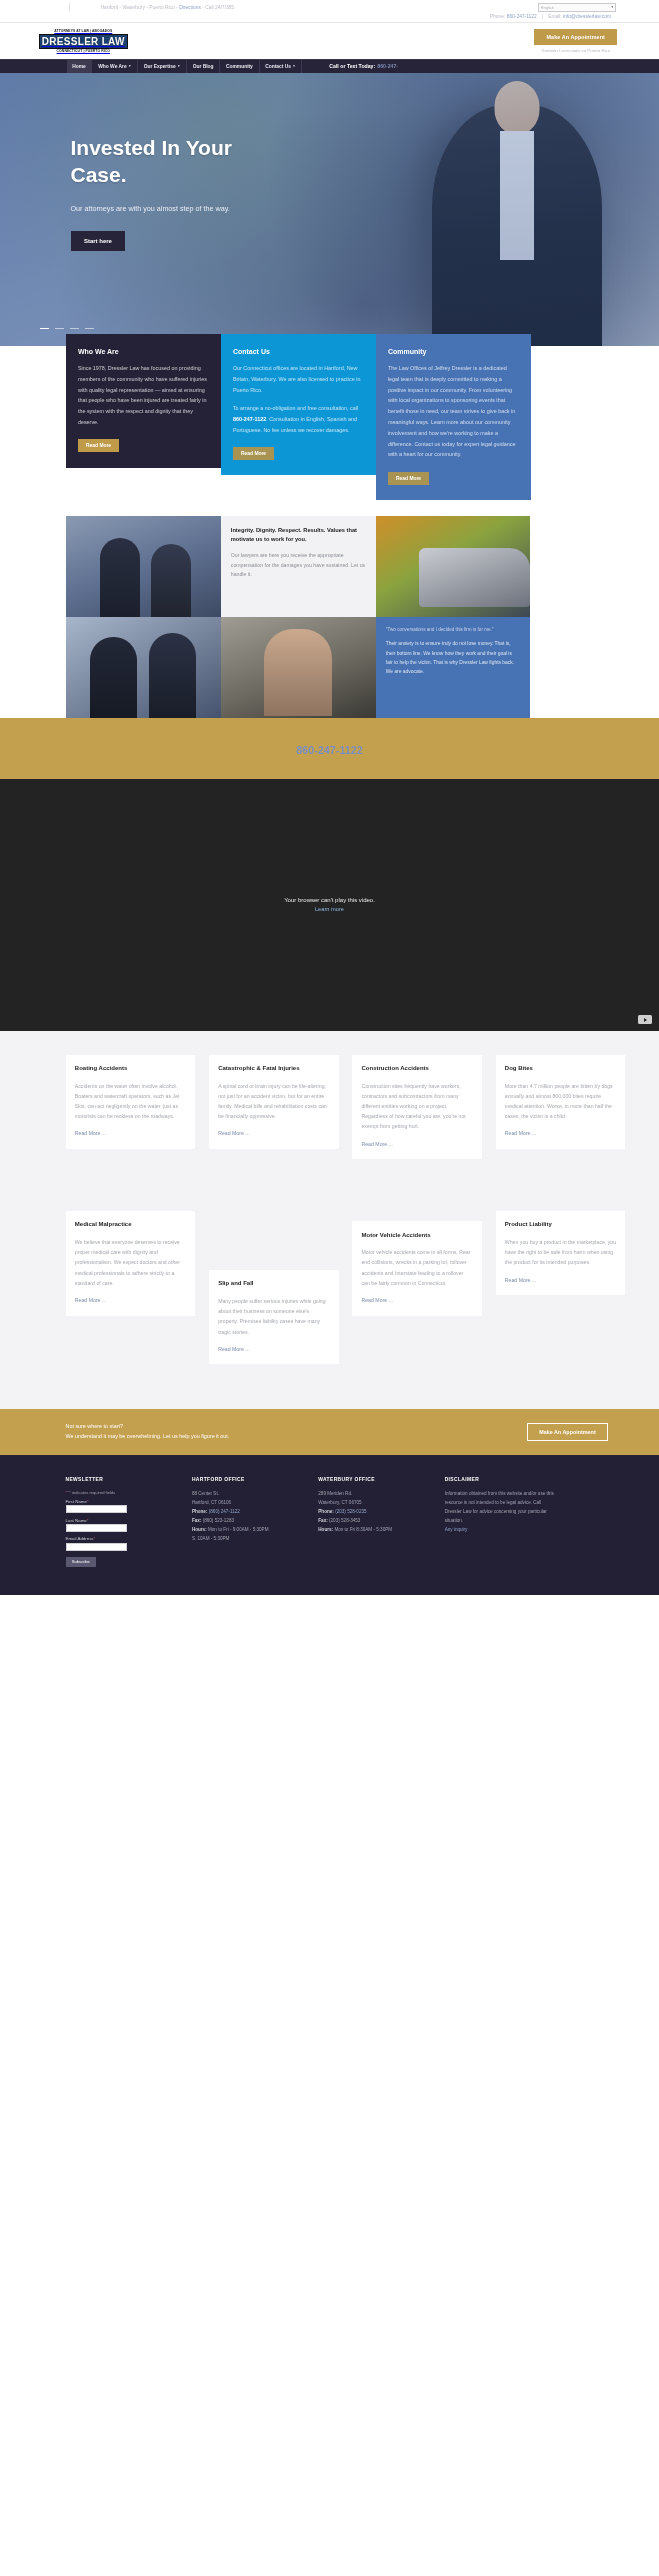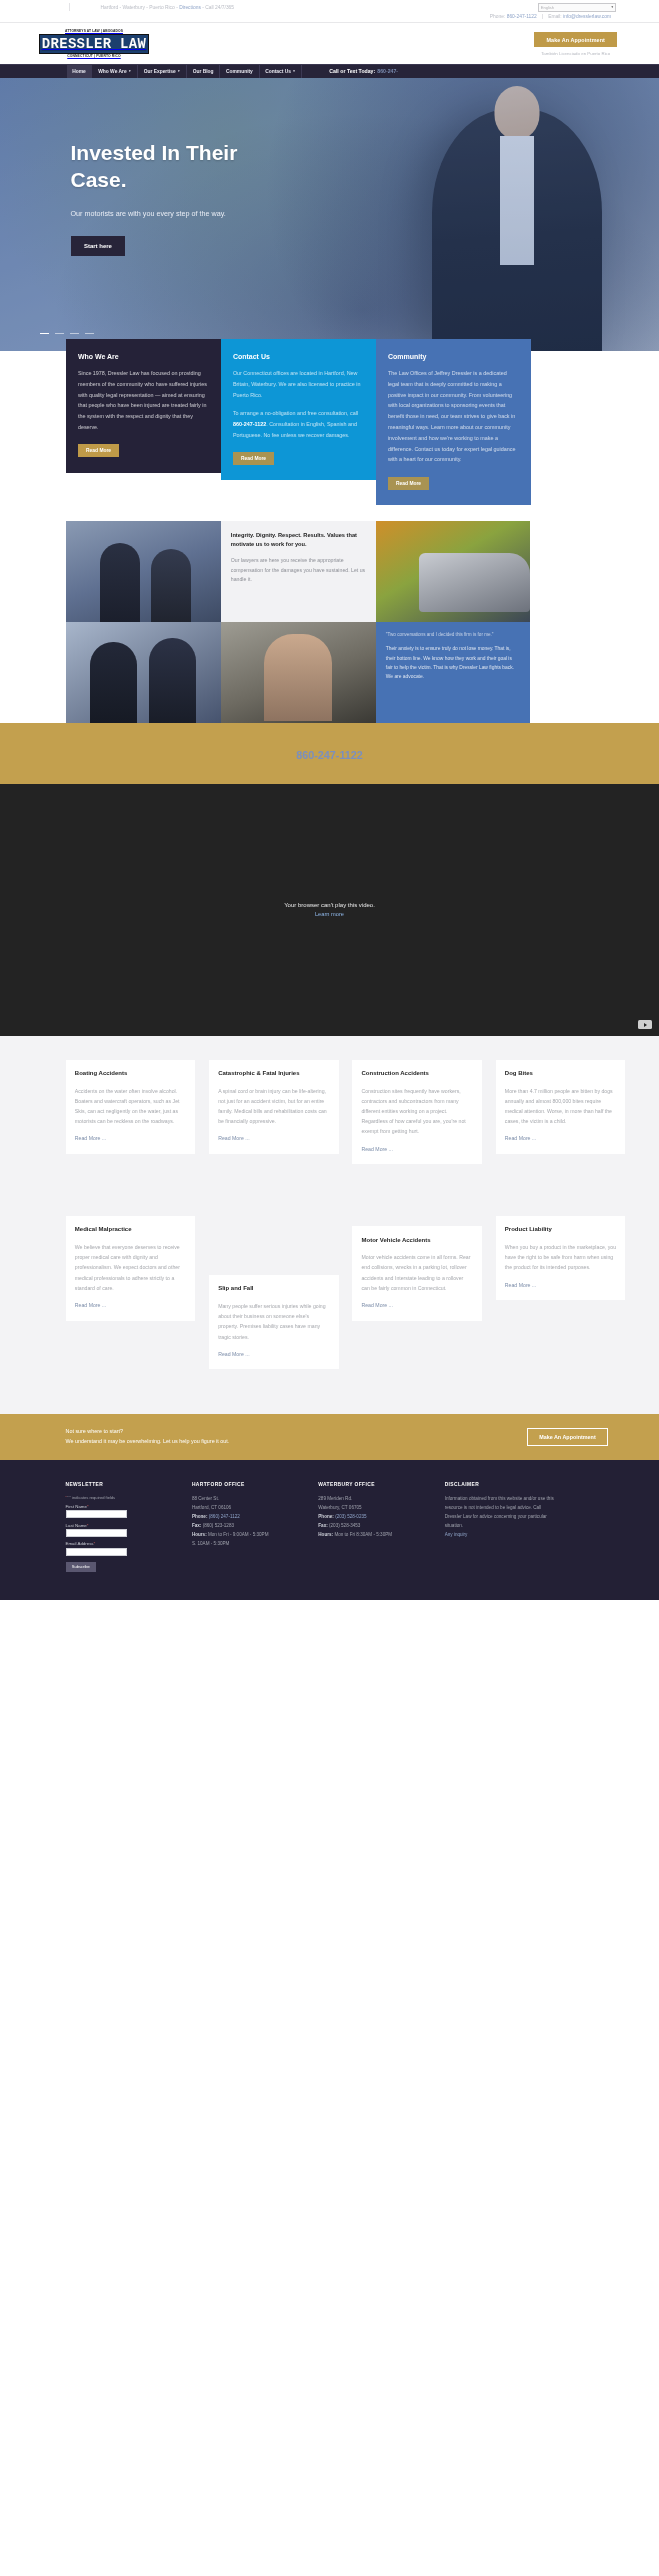--- a/index.html
+++ b/index.html
@@ -59,23 +59,23 @@
   }
   .logo-bot { font-size: 3.4px; }
   .logo-bar {
     background: #1c3f6e;
     border: 0.7px solid #111;
     margin: 0.8px 0;
     padding: 0.8px 2.1px;
     text-align: center;
   }
   .logo-bar span {
-    font-family: Liberation Mono, monospace;
+    font-family: Liberation Sans, sans-serif;
     font-weight: bold;
-    font-size: 14px;
+    font-size: 10px;
     letter-spacing: 0.3px;
     color: #fdfdfd;
     text-shadow: 0 0.3px 0 #0b1d34;
   }
   .logo-spacer { flex: 1; }
   .appt-wrap { text-align: center; padding-right: 8.2px; }
   .btn-appt {
     display: inline-block;
     background: #bf9a48;
     color: #fff;
@@ -340,22 +340,22 @@
 </div>
 
 <div class="hero">
   <div class="hero-photo"></div>
   <div class="hero-fig">
     <div class="hero-head"></div>
     <div class="tie"></div>
   </div>
   <div class="hero-overlay"></div>
   <div class="hero-content">
-    <div class="hero-title">Invested In Their Case.</div>
-    <div class="hero-sub">Our motorists are with you every step of the way.</div>
+    <div class="hero-title">Invested In Your Case.</div>
+    <div class="hero-sub">Our attorneys are with you almost step of the way.</div>
     <button class="btn-dark">Start here</button>
   </div>
   <div class="hero-dots">
     <i class="on"></i>
     <i></i>
     <i></i>
     <i></i>
   </div>
 </div>
 

